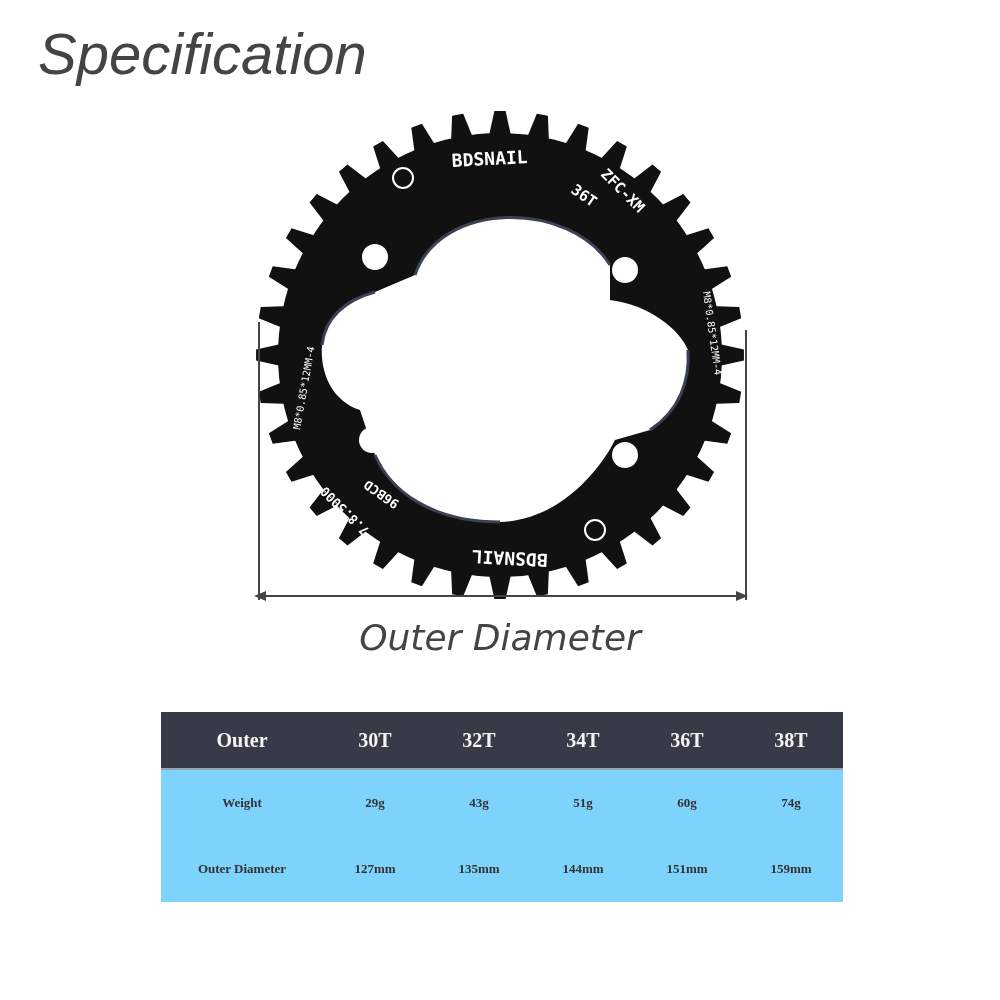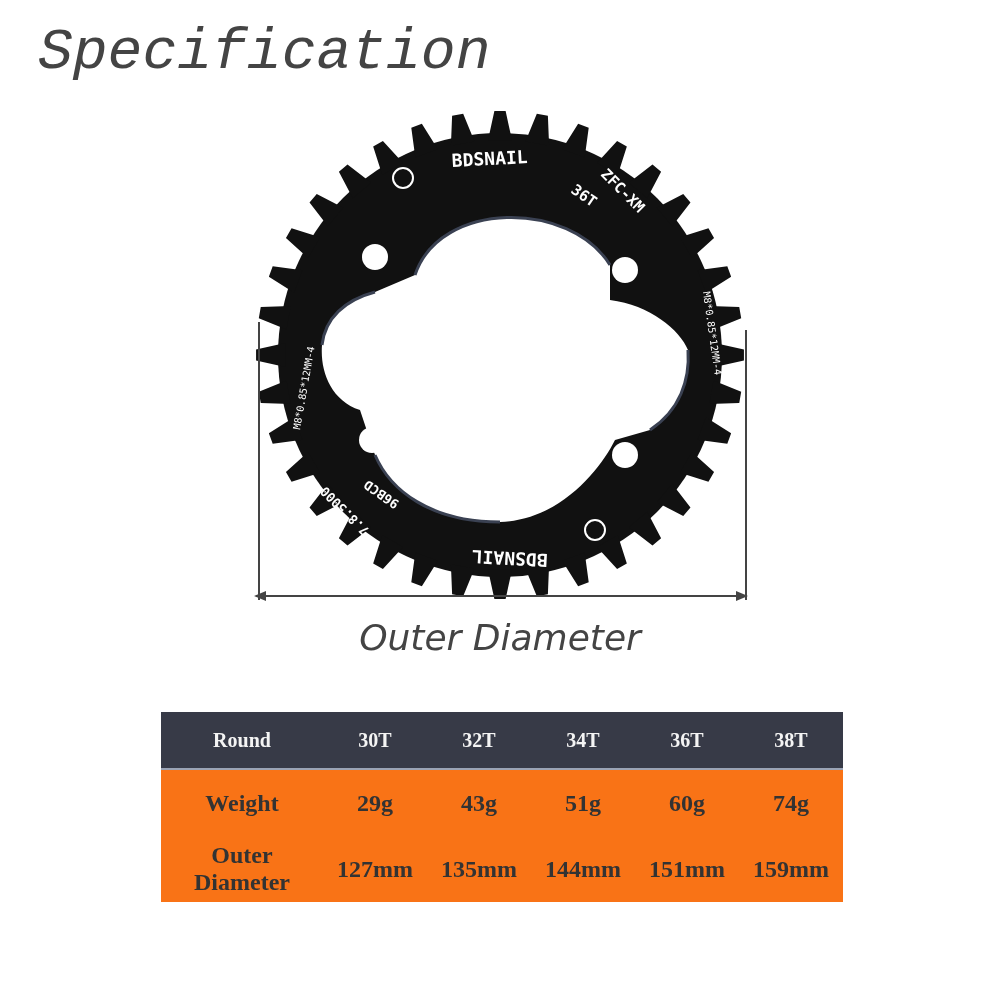--- a/index.html
+++ b/index.html
@@ -1,22 +1,22 @@
 <!DOCTYPE html>
 <html><head>
 <meta charset="utf-8">
 <style>
   html, body { margin: 0; padding: 0; background: #ffffff; }
   body { width: 1000px; height: 1000px; position: relative; overflow: hidden; font-family: "Liberation Sans", sans-serif; }
-  .title { position: absolute; left: 38px; top: 20px; font-size: 58px; font-style: italic; color: #444444; font-family: Liberation Mono, monospace; font-weight: normal; letter-spacing: 0px; }
+  .title { position: absolute; left: 38px; top: 20px; font-size: 58px; font-style: italic; color: #444444; font-family: Liberation Sans, sans-serif; font-weight: normal; letter-spacing: 0px; }
   .diagram { position: absolute; left: 0; top: 0; width: 1000px; height: 620px; }
   .dim-label { position: absolute; left: 0; width: 1000px; top: 617px; text-align: center; font-size: 36px; font-style: italic; color: #444444; font-family: "DejaVu Sans", sans-serif; }
   .spec-table { position: absolute; left: 161px; top: 712px; width: 682px; border-collapse: collapse; font-family: "Liberation Serif", serif; font-weight: bold; }
   .spec-table th { background: #373a47; color: #f4f4f4; font-size: 20px; height: 54px; border-bottom: 2px solid #9aa3b5; font-weight: bold; }
-  .spec-table td { background: #f97316; color: #333333; font-size: 24px; height: 64px; text-align: center; }
+  .spec-table td { background: #7dd3fc; color: #333333; font-size: 13px; height: 64px; text-align: center; }
   .spec-table .row-label { width: 160px; }
   .spec-table td.row-label { text-align: center; }
   .dot { display: inline-block; width: 26px; height: 29px; border-radius: 50%; vertical-align: middle; }
 </style>
 </head>
 <body>
 
 <div class="title">Specification</div>
 
 <svg class="diagram" viewBox="0 0 1000 620" xmlns="http://www.w3.org/2000/svg">
@@ -65,21 +65,21 @@
     <path d="M 254 596 L 266 591 L 266 601 Z" stroke="none"></path>
     <path d="M 748 596 L 736 591 L 736 601 Z" stroke="none"></path>
   </g>
 </svg>
 
 <div class="dim-label">Outer Diameter</div>
 
 <table class="spec-table">
   <thead>
     <tr>
-      <th class="row-label">Round</th>
+      <th class="row-label">Outer</th>
       <th>30T</th>
       <th>32T</th>
       <th>34T</th>
       <th>36T</th>
       <th>38T</th>
     </tr>
   </thead>
   <tbody>
     <tr>
       <td class="row-label">Weight</td>

